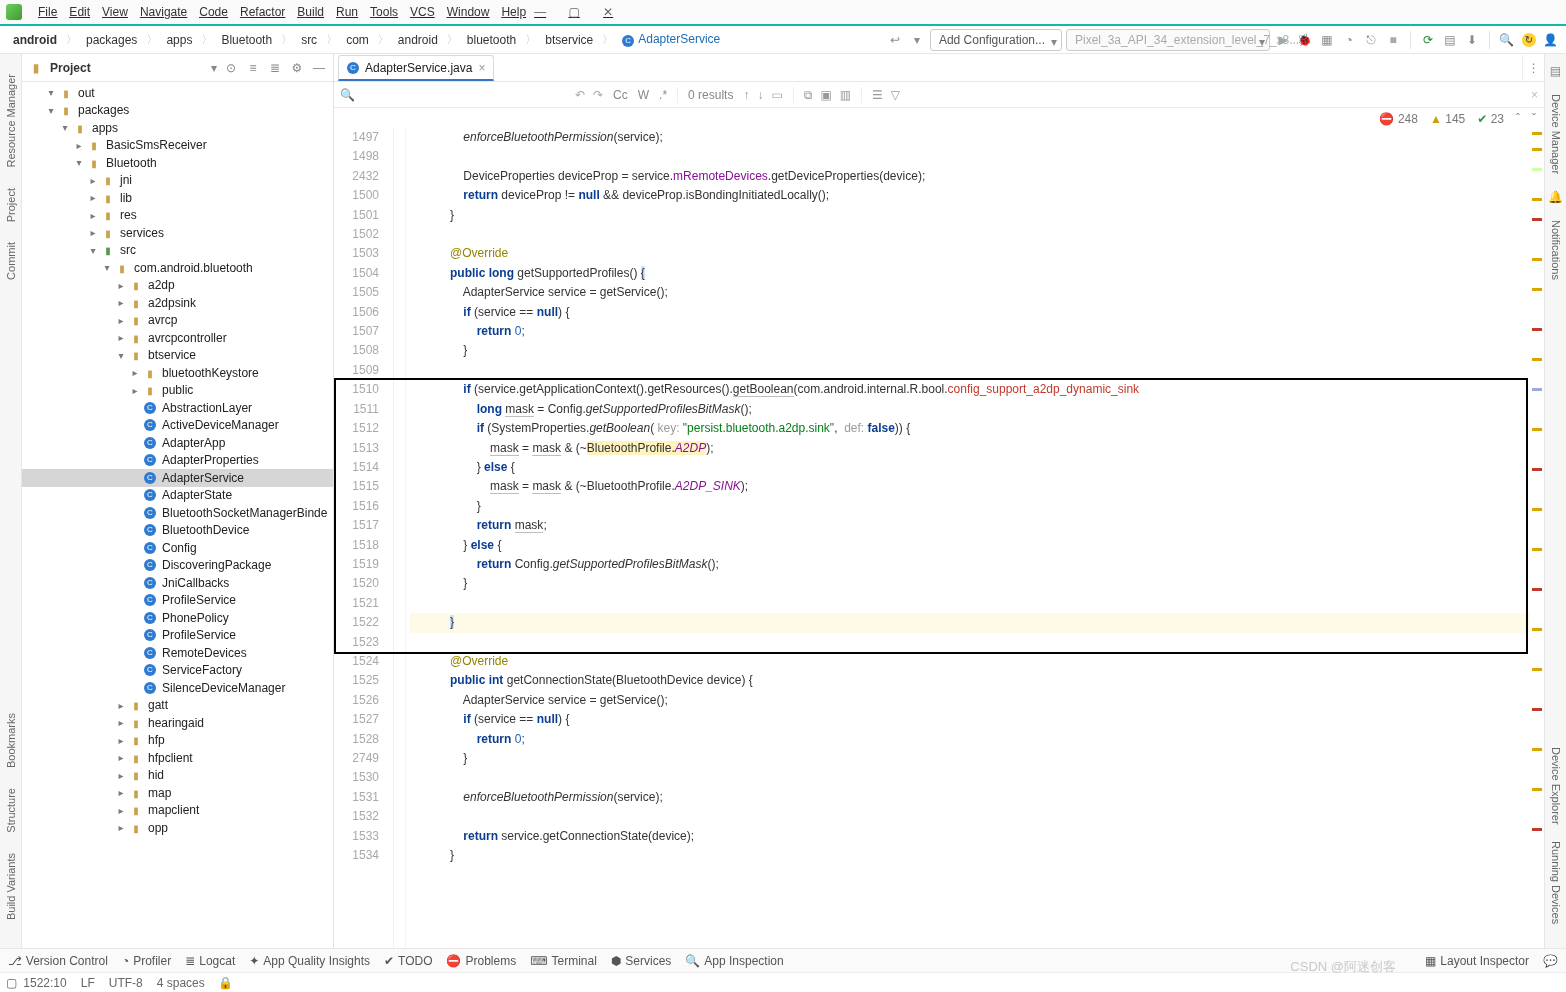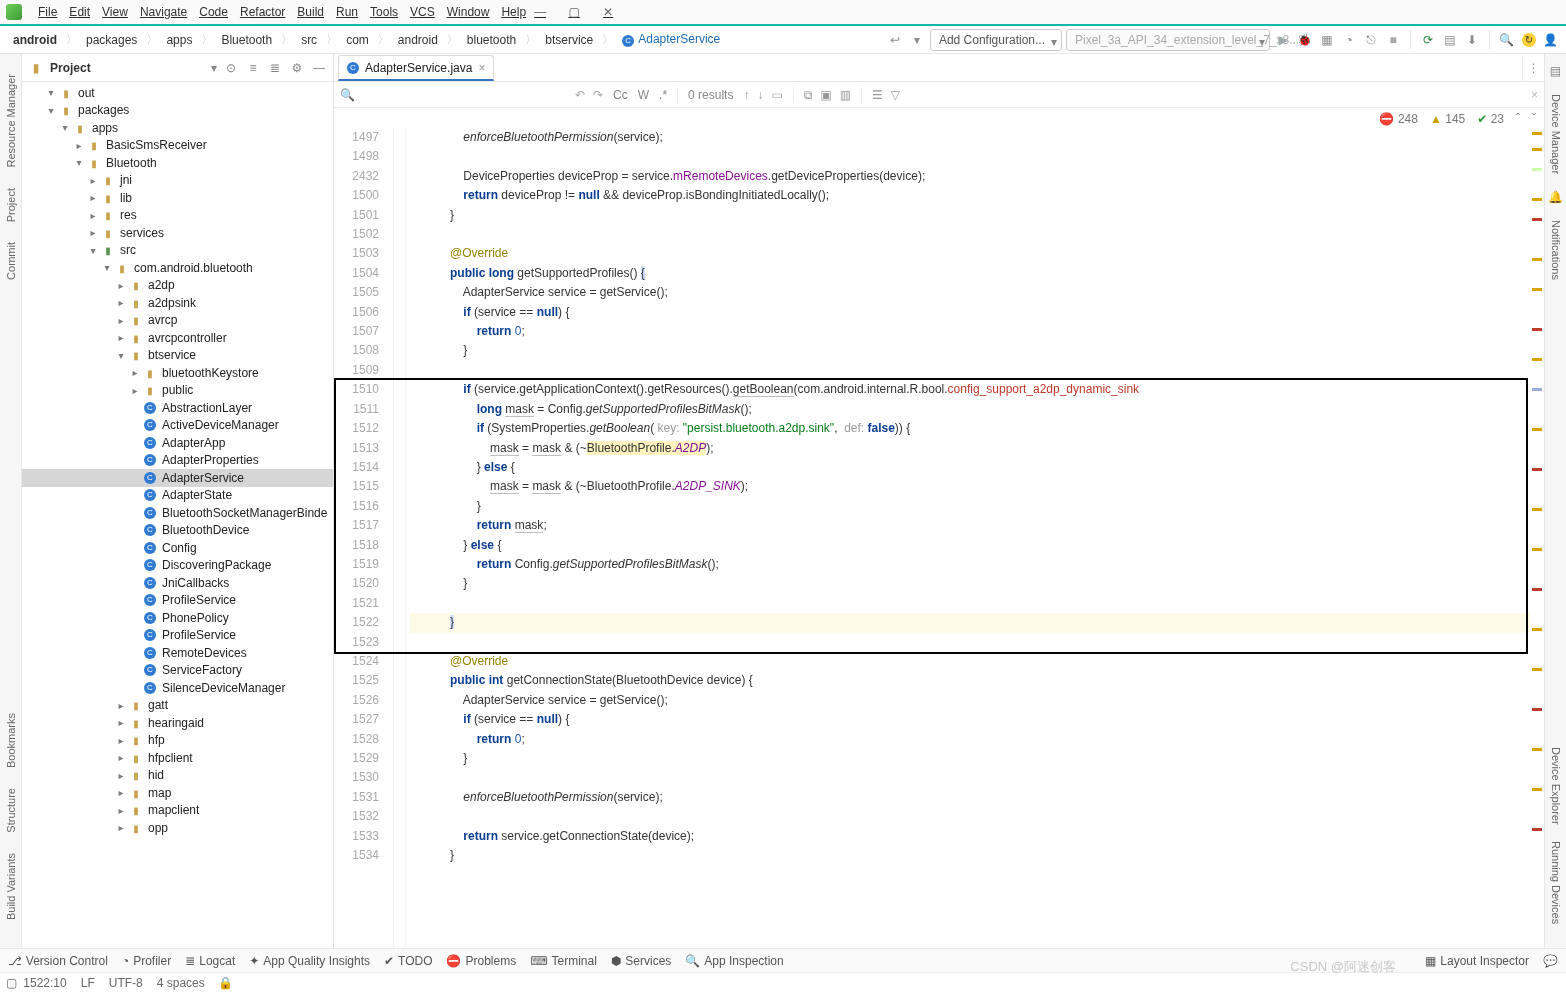--- a/index.html
+++ b/index.html
@@ -589,21 +589,21 @@
           <div>1519</div>
           <div>1520</div>
           <div>1521</div>
           <div>1522</div>
           <div>1523</div>
           <div>1524</div>
           <div>1525</div>
           <div>1526</div>
           <div>1527</div>
           <div>1528</div>
-          <div>1529</div>
+          <div>2749</div>
           <div>1530</div>
           <div>1531</div>
           <div>1532</div>
           <div>1533</div>
           <div>1534</div>
         </div>
       <div class="foldg" id="fold">
           <div>&nbsp;</div>
           <div>&nbsp;</div>
           <div>&nbsp;</div>

